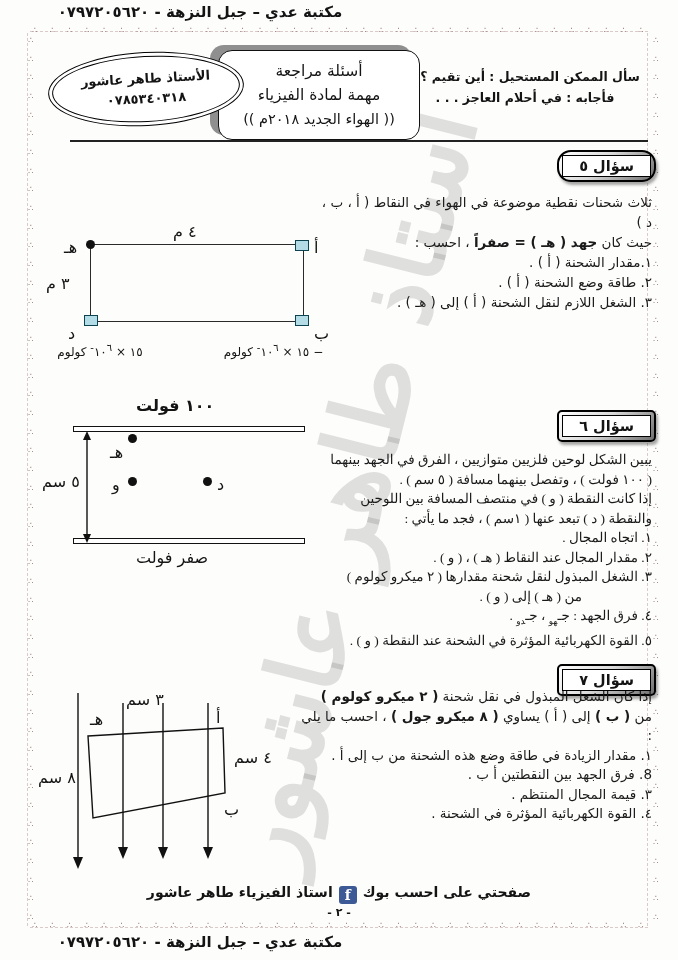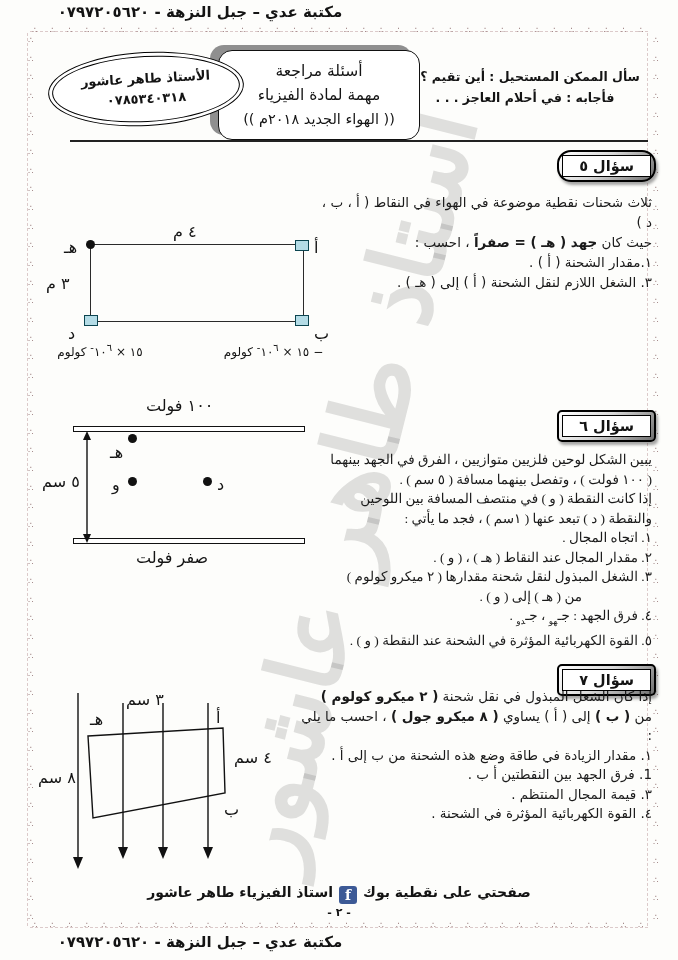--- a/index.html
+++ b/index.html
@@ -272,20 +272,21 @@
   </div>
   <div class="abs hrule"></div>
 
   <div class="abs qbadge b5">
     <div class="qbadge-inner">سؤال ٥</div>
   </div>
   <div class="abs qtext q5t">
     <div>ثلاث شحنات نقطية موضوعة في الهواء في النقاط ( أ ، ب ، د )</div>
     <div><span>حيث كان </span><span class="bold">جهد ( هـ ) = صفراً</span><span> ، احسب :</span></div>
     <div>١.مقدار الشحنة ( أ ) .</div>
+    <div>٢. طاقة وضع الشحنة ( أ ) .</div>
     <div>٣. الشغل اللازم لنقل الشحنة ( أ ) إلى ( هـ ) .</div>
   </div>
 
   <div class="abs diagram5">
     <span class="dlabel" style="left:135px;top:0px;">٤ م</span>
     <div class="rect5"></div>
     <div class="dot" style="left:48px;top:18px;"></div>
     <span class="dlabel" style="left:26px;top:16px;">هـ</span>
     <div class="csq" style="left:257px;top:18px;"></div>
     <span class="dlabel" style="left:276px;top:16px;">أ</span>
@@ -312,21 +313,21 @@
     <div>والنقطة ( د ) تبعد عنها ( ١سم ) ، فجد ما يأتي :</div>
     <div>١.  اتجاه المجال .</div>
     <div>٢.  مقدار المجال عند النقاط ( هـ ) ، ( و ) .</div>
     <div>٣.  الشغل المبذول لنقل شحنة مقدارها ( ٢ ميكرو كولوم )</div>
     <div class="indent">من ( هـ ) إلى ( و ) .</div>
     <div><span>٤.  فرق الجهد : جـ</span><sub>هو</sub><span> ، جـ</span><sub>دو</sub><span> .</span></div>
     <div>٥.  القوة الكهربائية المؤثرة في الشحنة عند النقطة ( و ) .</div>
   </div>
 
   <div class="abs diagram6">
-    <span class="dlabel" style="left:108px;top:0px;">١٠٠ فولت</span>
+    <span class="dlabel" style="left:98px;top:0px;font-weight:bold;">١٠٠ فولت</span>
     <div class="plate" style="top:30px;"></div>
     <div class="plate" style="top:142px;"></div>
     <svg width="14" height="112" style="left:42px;top:35px;">
       <line x1="7" y1="5" x2="7" y2="107" stroke="#111" stroke-width="1.4"></line>
       <polygon points="7,0 3,9 11,9" fill="#111"></polygon>
       <polygon points="7,112 3,103 11,103" fill="#111"></polygon>
     </svg>
     <span class="dlabel" style="left:4px;top:76px;">٥ سم</span>
     <div class="dot" style="left:90px;top:38px;"></div>
     <span class="dlabel" style="left:72px;top:47px;">هـ</span>
@@ -337,21 +338,21 @@
     <span class="dlabel" style="left:98px;top:152px;">صفر فولت</span>
   </div>
 
   <div class="abs qbadge b7">
     <div class="qbadge-inner">سؤال ٧</div>
   </div>
   <div class="abs qtext q7t">
     <div><span>إذا كان الشغل المبذول في نقل شحنة </span><span class="bold">( ٢ ميكرو كولوم )</span></div>
     <div><span>من </span><span class="bold">( ب )</span><span> إلى ( أ ) يساوي </span><span class="bold">( ٨ ميكرو جول )</span><span> ، احسب ما يلي :</span></div>
     <div>١. مقدار الزيادة في طاقة وضع هذه الشحنة من ب إلى أ .</div>
-    <div>1. فرق الجهد بين النقطتين أ ب .</div>
+    <div>8. فرق الجهد بين النقطتين أ ب .</div>
     <div>٣. قيمة المجال المنتظم .</div>
     <div>٤. القوة الكهربائية المؤثرة في الشحنة .</div>
   </div>
 
   <div class="abs diagram7">
     <svg width="265" height="200">
       <line x1="40" y1="5" x2="40" y2="172" stroke="#111" stroke-width="1.4"></line>
       <polygon points="40,181 35,169 45,169" fill="#111"></polygon>
       <line x1="85" y1="15" x2="85" y2="162" stroke="#111" stroke-width="1.4"></line>
       <polygon points="85,171 80,159 90,159" fill="#111"></polygon>
@@ -363,18 +364,18 @@
     </svg>
     <span class="dlabel" style="left:88px;top:2px;">٣ سم</span>
     <span class="dlabel" style="left:52px;top:22px;">هـ</span>
     <span class="dlabel" style="left:178px;top:20px;">أ</span>
     <span class="dlabel" style="left:196px;top:60px;">٤ سم</span>
     <span class="dlabel" style="left:186px;top:112px;">ب</span>
     <span class="dlabel" style="left:0px;top:80px;">٨ سم</span>
   </div>
 
   <div class="abs fb-line">
-    <span>صفحتي على نقطية بوك</span><span class="fb-icon">f</span><span>استاذ الفيزياء طاهر عاشور</span>
+    <span>صفحتي على احسب بوك</span><span class="fb-icon">f</span><span>استاذ الفيزياء طاهر عاشور</span>
   </div>
   <div class="abs pageno">- ٢ -</div>
   <div class="abs banner banner-bottom">مكتبة عدي – جبل النزهة - ٠٧٩٧٢٠٥٦٢٠</div>
 
 </div>
 
 </body></html>

